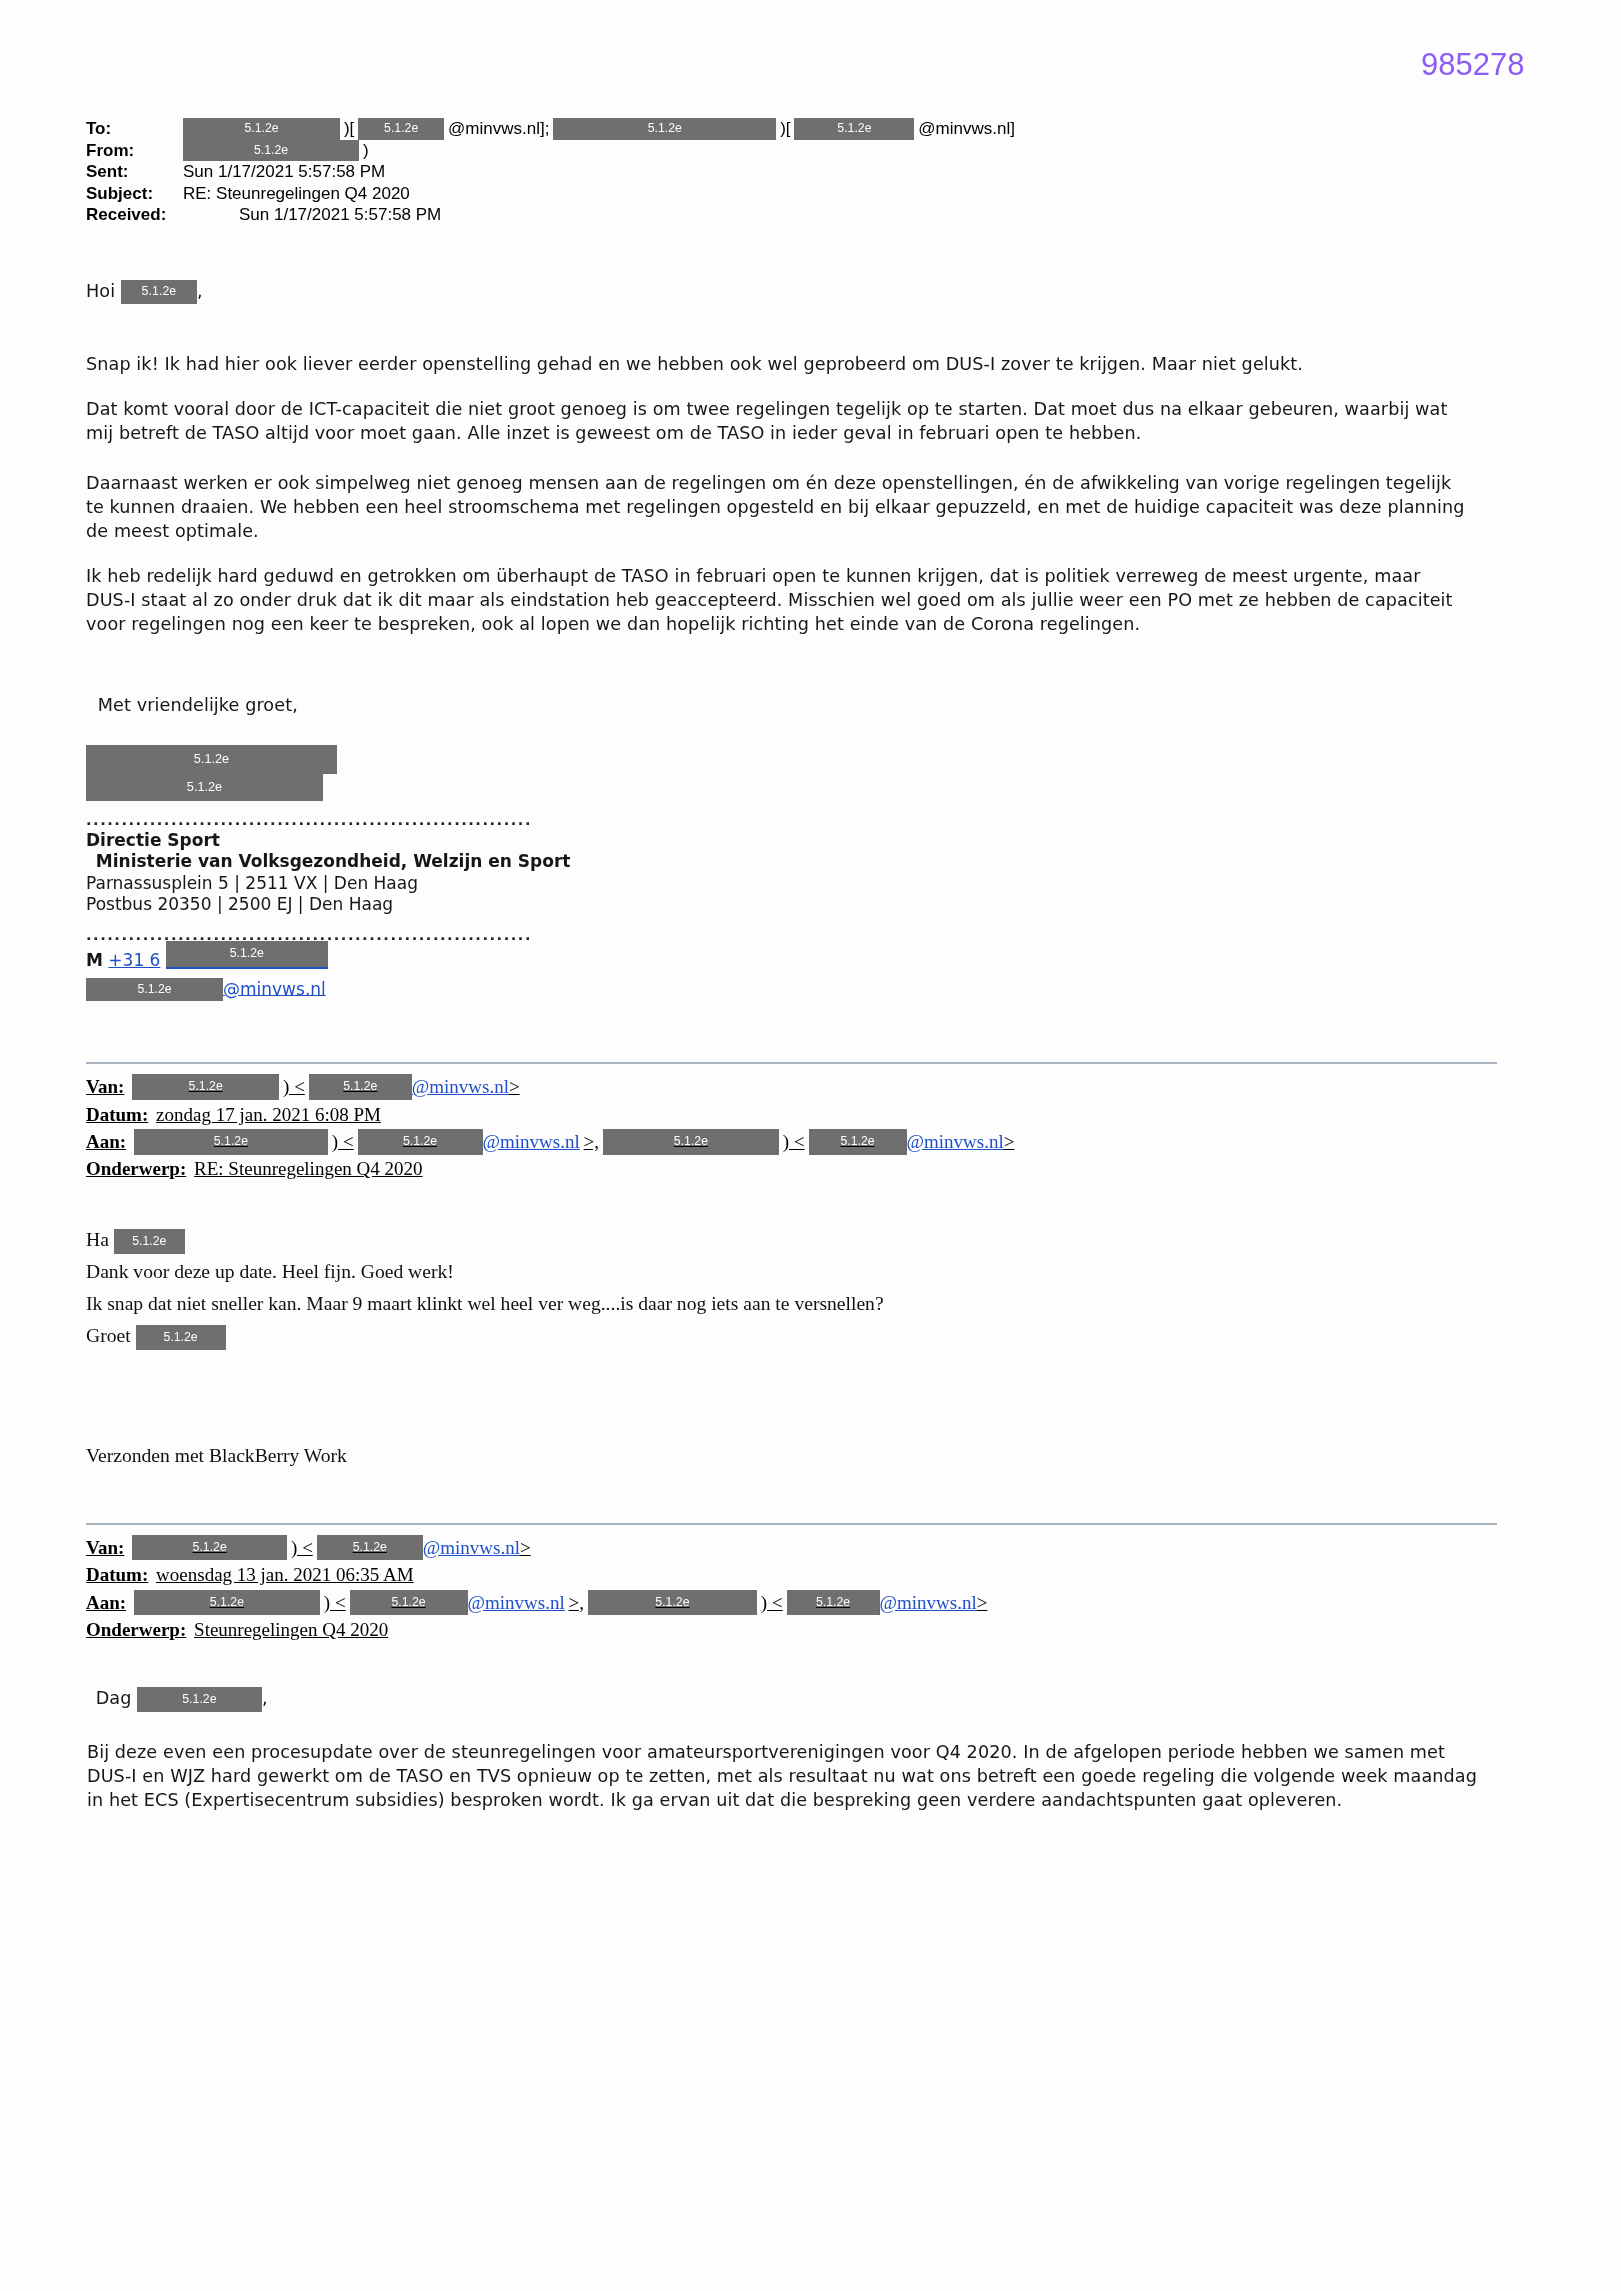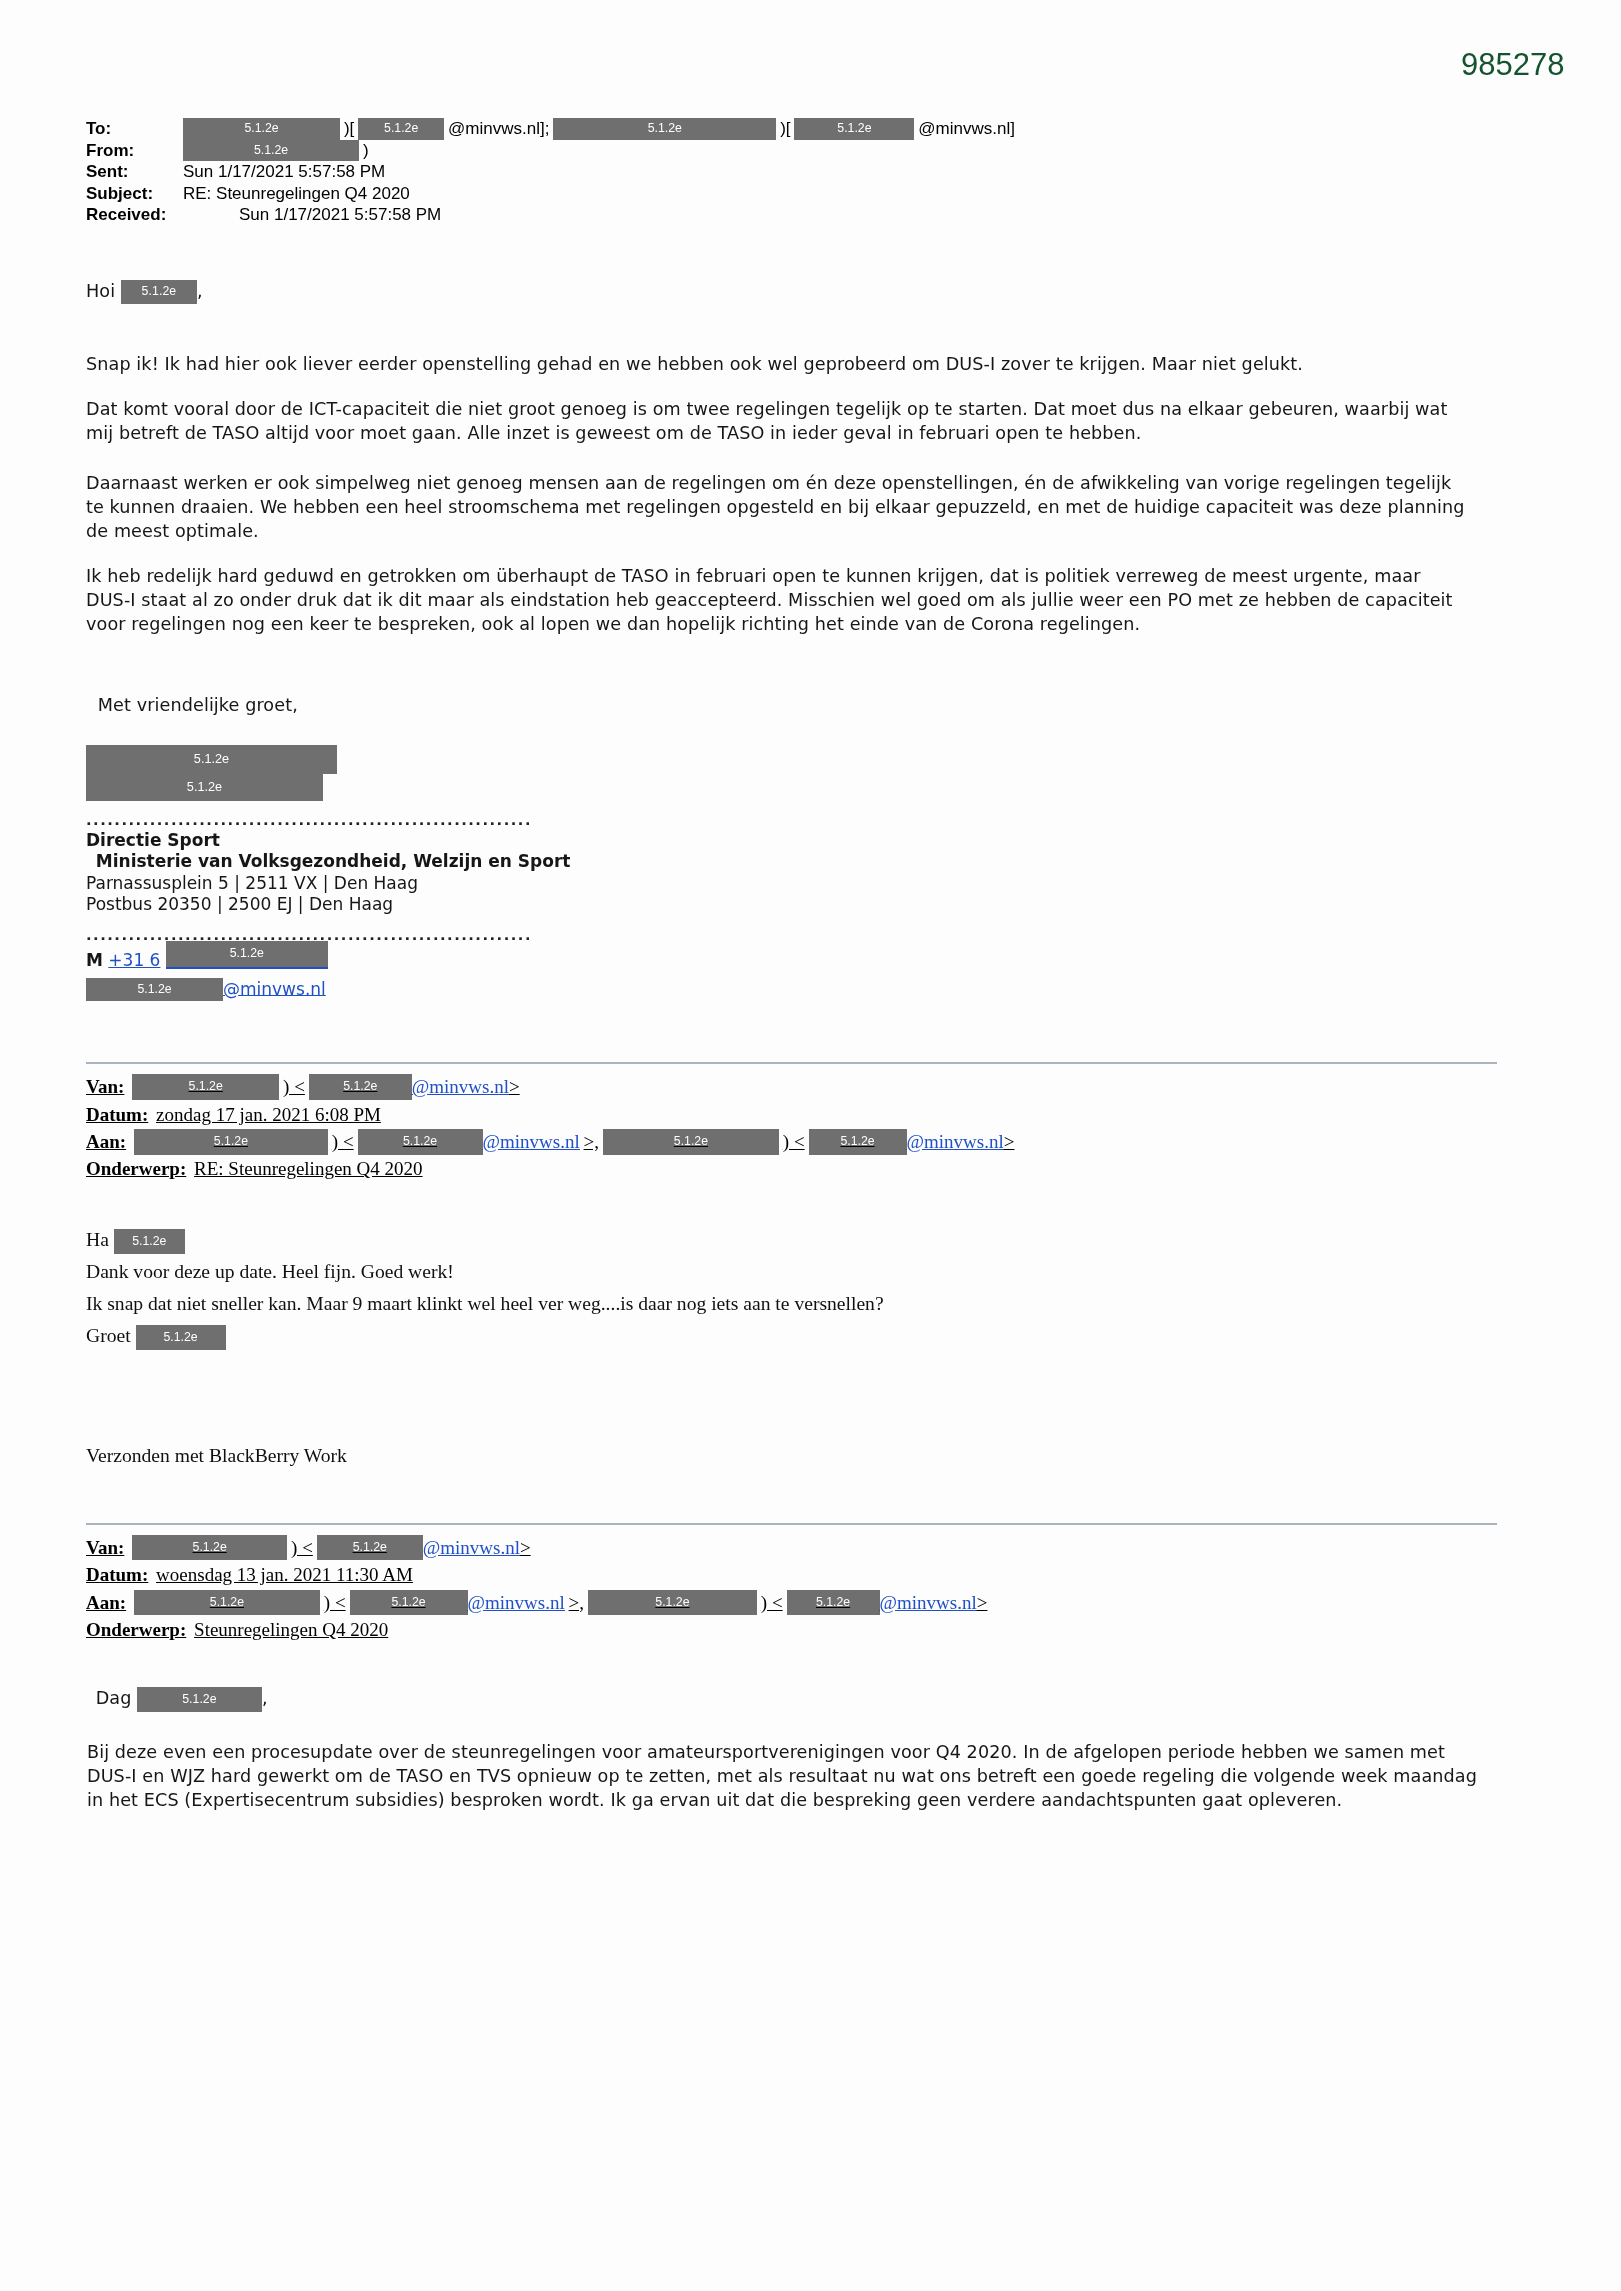--- a/index.html
+++ b/index.html
@@ -1,17 +1,17 @@
 <!DOCTYPE html>
 <html><head>
 <meta charset="utf-8">
 <style>
   html,body{margin:0;padding:0;background:#ffffff;}
   .page{position:relative;width:1621px;height:2292px;background:#fdfdfd;overflow:hidden;color:#111;}
-  .doc-number{position:absolute;top:47px;left:1421px;font:400 31px "Liberation Sans",sans-serif;color:#14532d;margin-left:40px;}
+  .doc-number{position:absolute;top:47px;left:1421px;font:400 31px "Liberation Sans",sans-serif;color:#8b5cf6;}
   .content{position:absolute;left:86px;top:118px;width:1419px;}
 
   
   .mail-hdr{font-family:"Liberation Sans",sans-serif;font-size:17px;line-height:21.6px;color:#000;}
   .hrow{display:flex;align-items:center;}
   .hlabel{width:97px;flex:none;font-weight:700;}
   .hval{display:flex;align-items:center;flex-wrap:nowrap;}
   .pad-received{padding-left:56px;}
   .sep{padding:0 3.9px;white-space:pre;}
 
@@ -190,21 +190,21 @@
       <div class="hrow">
         <span class="hlabel">Van:</span>
         <span class="redact" style="width:155px">5.1.2e</span>
           <span class="sep">) &lt;</span>
           <span class="redact" style="width:106px">5.1.2e</span>
           <span class="lnk">@minvws.nl</span>
           <span>&gt;</span>
       </div>
       <div class="hrow">
         <span class="hlabel">Datum:</span>
-        <span>woensdag 13 jan. 2021 11:30 AM</span>
+        <span>woensdag 13 jan. 2021 06:35 AM</span>
       </div>
       <div class="hrow">
         <span class="hlabel">Aan:</span>
         <span class="redact" style="width:186px">5.1.2e</span>
           <span class="sep">) &lt;</span>
           <span class="redact" style="width:118px">5.1.2e</span>
           <span class="lnk">@minvws.nl</span>
           <span class="sep">&gt;,</span>
           <span class="redact" style="width:169px">5.1.2e</span>
           <span class="sep">) &lt;</span>

